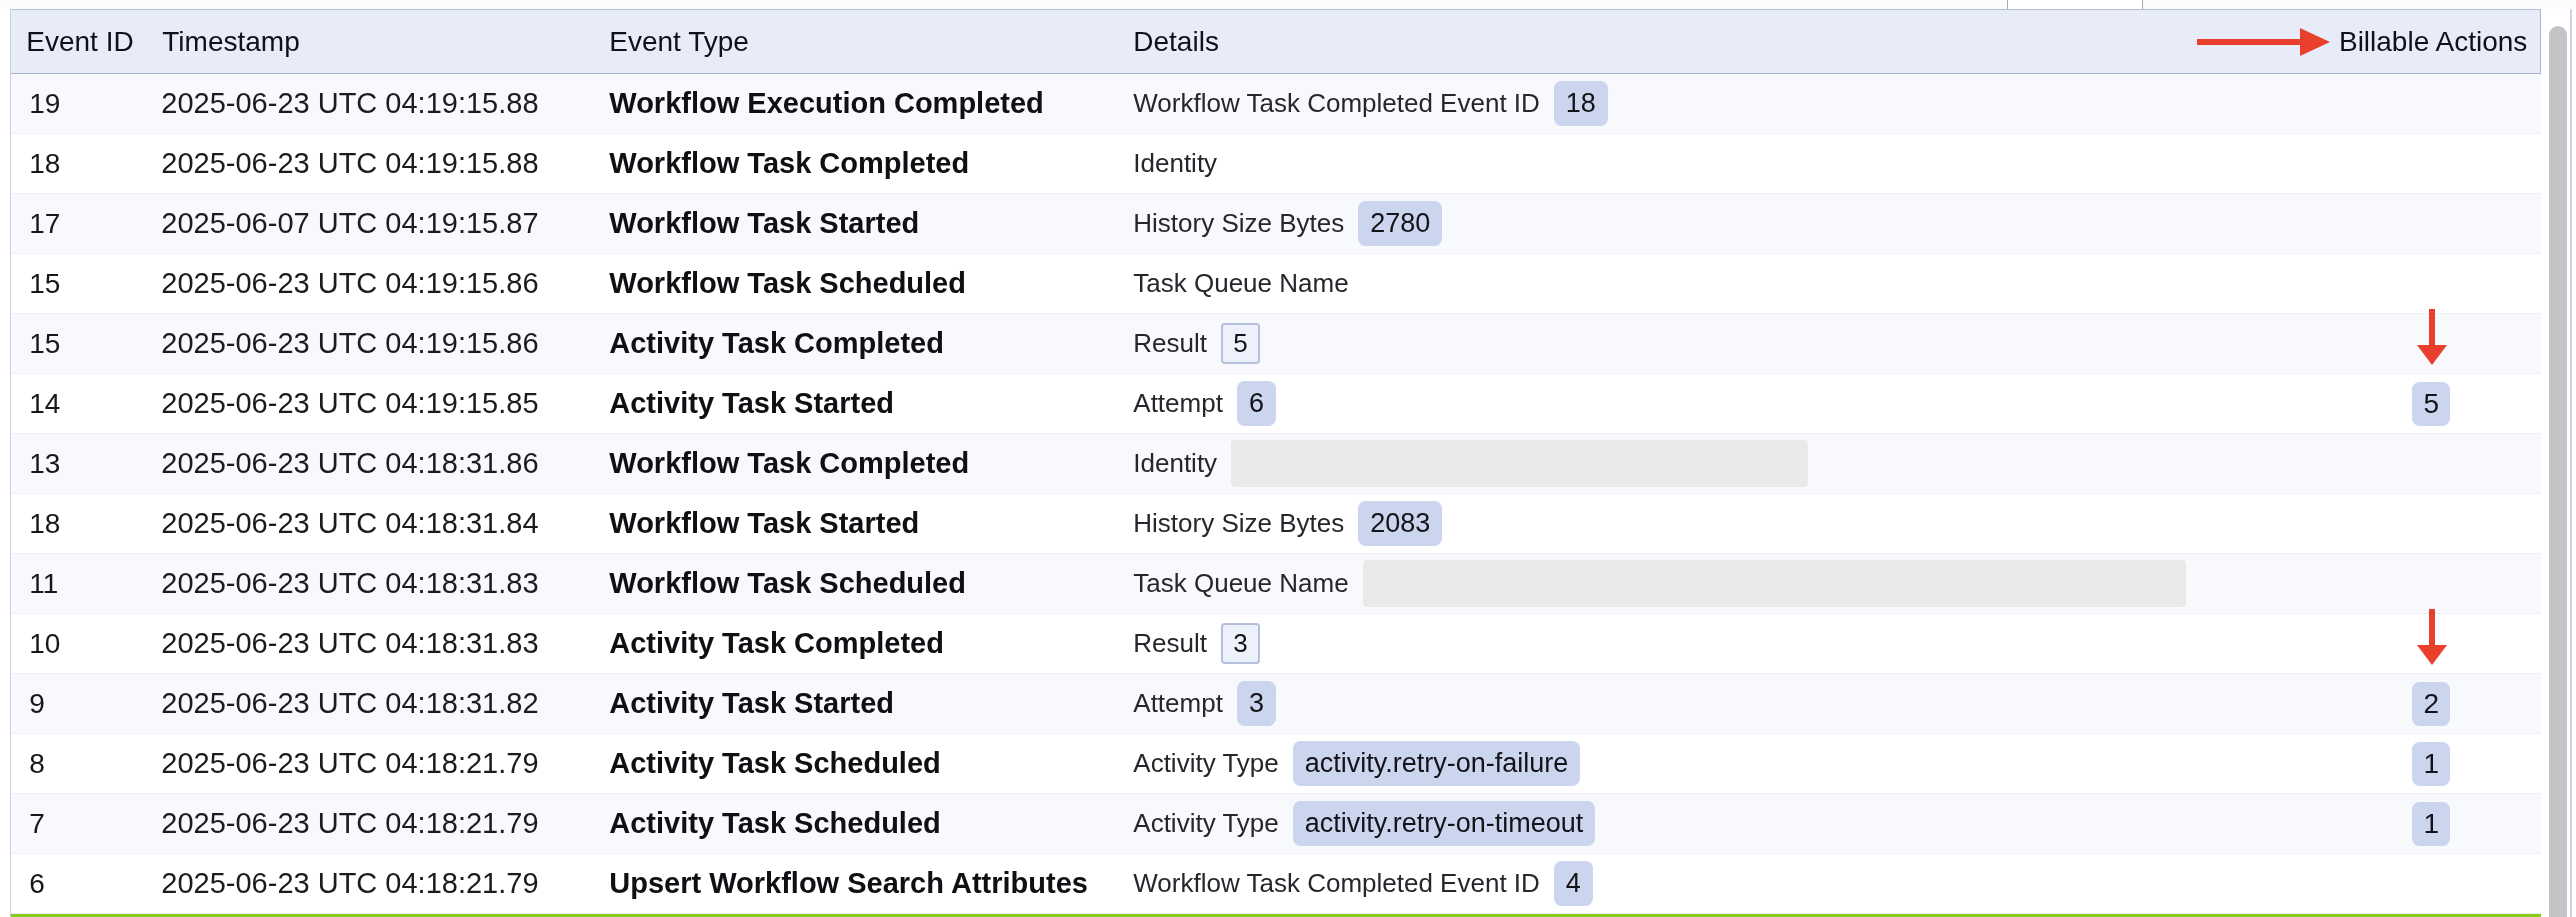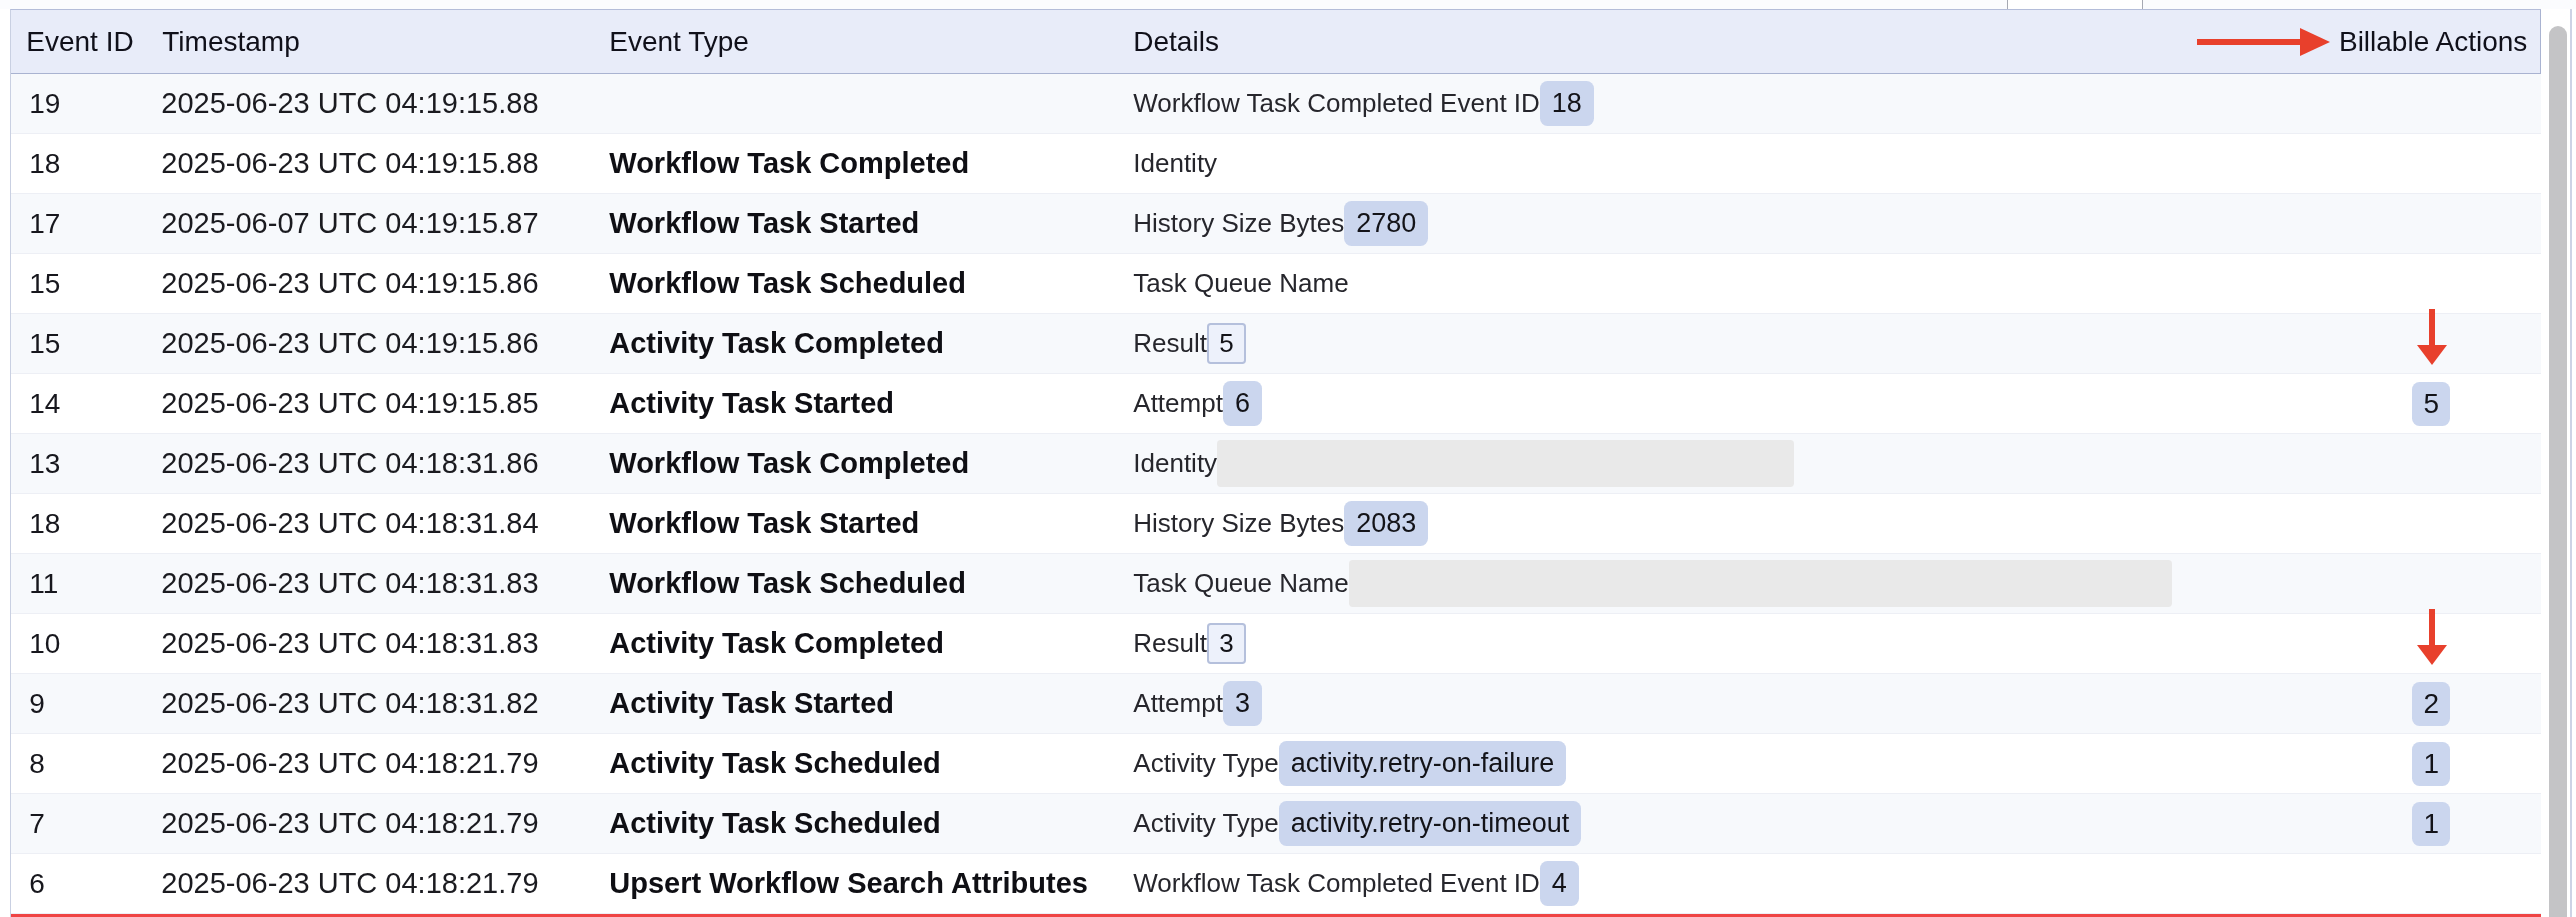--- a/index.html
+++ b/index.html
@@ -6,21 +6,21 @@
   html,body { width:2576px; height:918px; background:#ffffff; overflow:hidden;
               font-family:"Liberation Sans", sans-serif; }
 
   
   .top-strip { position:absolute; left:0; top:0; width:2576px; height:9.3px; background:#fbfcfe; }
   .strip-box { position:absolute; left:2007px; top:0; width:136px; height:9.3px;
                background:#ffffff; border-left:1.9px solid #a6a9b3; border-right:1.9px solid #a6a9b3; }
 
   
   .table { position:absolute; left:10.3px; top:9.3px; width:2531px; height:909px;
-           border-top:1.9px solid #b4bdd9; border-left:1.9px solid #c9d0e2; background:#ef4444; }
+           border-top:1.9px solid #b4bdd9; border-left:1.9px solid #c9d0e2; background:#84cc16; }
 
   .thead { position:relative; height:64px; background:#e8ecf9;
            border-bottom:1.9px solid #a9b3d1; border-right:1.9px solid #a9b3d1; }
   .th { position:absolute; top:0; height:64px; line-height:64px; font-size:28px;
         font-weight:500; color:#10101a; white-space:nowrap; }
   .th-id   { left:15px; }
   .th-ts   { left:151px; }
   .th-type { left:598px; }
   .th-det  { left:1122px; }
   .th-billable { right:13px; }
@@ -32,21 +32,21 @@
                     border-left:30px solid #e8402c; border-top:14px solid transparent; border-bottom:14px solid transparent; }
 
   .tbody { position:relative; }
   .row { position:relative; height:60px; background:#ffffff; border-bottom:0.9px solid #edeff5; }
   .row.alt { background:#f7f9fc; }
 
   .cell { position:absolute; top:0; height:100%; display:flex; align-items:center; white-space:nowrap; }
   .c-id   { left:18px; }
   .c-ts   { left:150px; }
   .c-type { left:598px; }
-  .c-det  { left:1122px; }
+  .c-det  { left:1122px; gap:14px; }
   .c-bill { left:2378px; width:84px; justify-content:center; }
 
   .id-link { font-size:28px; color:#17171d; 
              text-underline-offset:5.6px; text-decoration-thickness:1.9px; cursor:pointer; }
   .ts-text   { font-size:29px; color:#1b1b20; }
   .type-text { font-size:29px; font-weight:700; color:#0f0f14; }
   .det-label { font-size:26px; color:#26262c; }
 
   .badge-solid { background:#cbd6ee; color:#131318; font-size:27px;
                  border-radius:7.5px; padding:7.5px 12px; line-height:1.1; }
@@ -89,20 +89,23 @@
     <span class="th th-billable">Billable Actions</span>
   </div>
   <div class="tbody" id="tbody">
       <div class="row alt">
     <span class="cell c-id">
           <a class="id-link">19</a>
         </span>
     <span class="cell c-ts">
           <span class="ts-text">2025-06-23 UTC 04:19:15.88</span>
         </span>
+    <span class="cell c-type">
+          <span class="type-text">Workflow Execution Completed</span>
+        </span>
     <span class="cell c-det">
       <span class="det-label">Workflow Task Completed Event ID</span>
       <span class="badge-solid">18</span>
 
     </span>
 
     <span class="cell c-bill">
       
     </span>
   </div>

